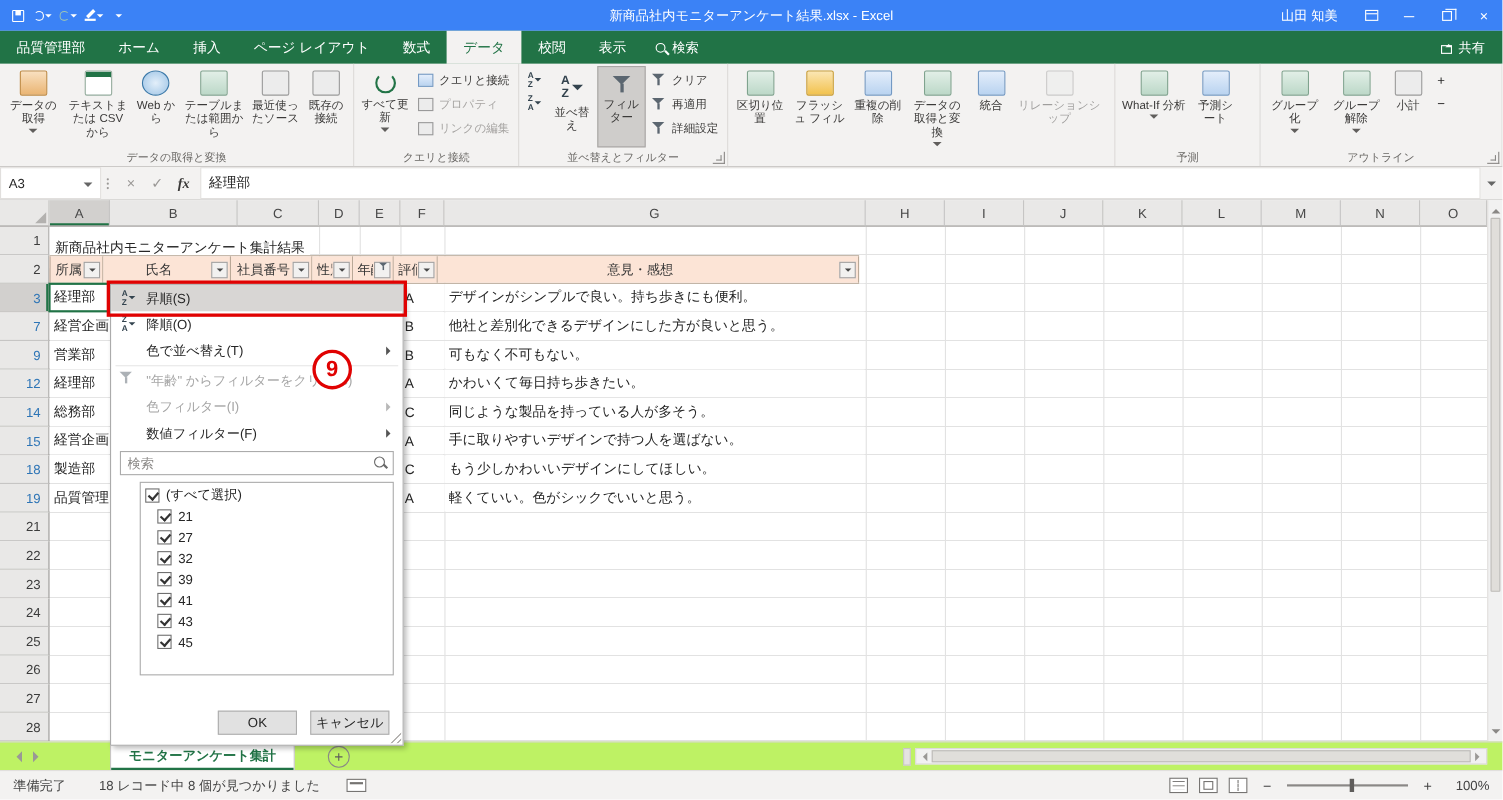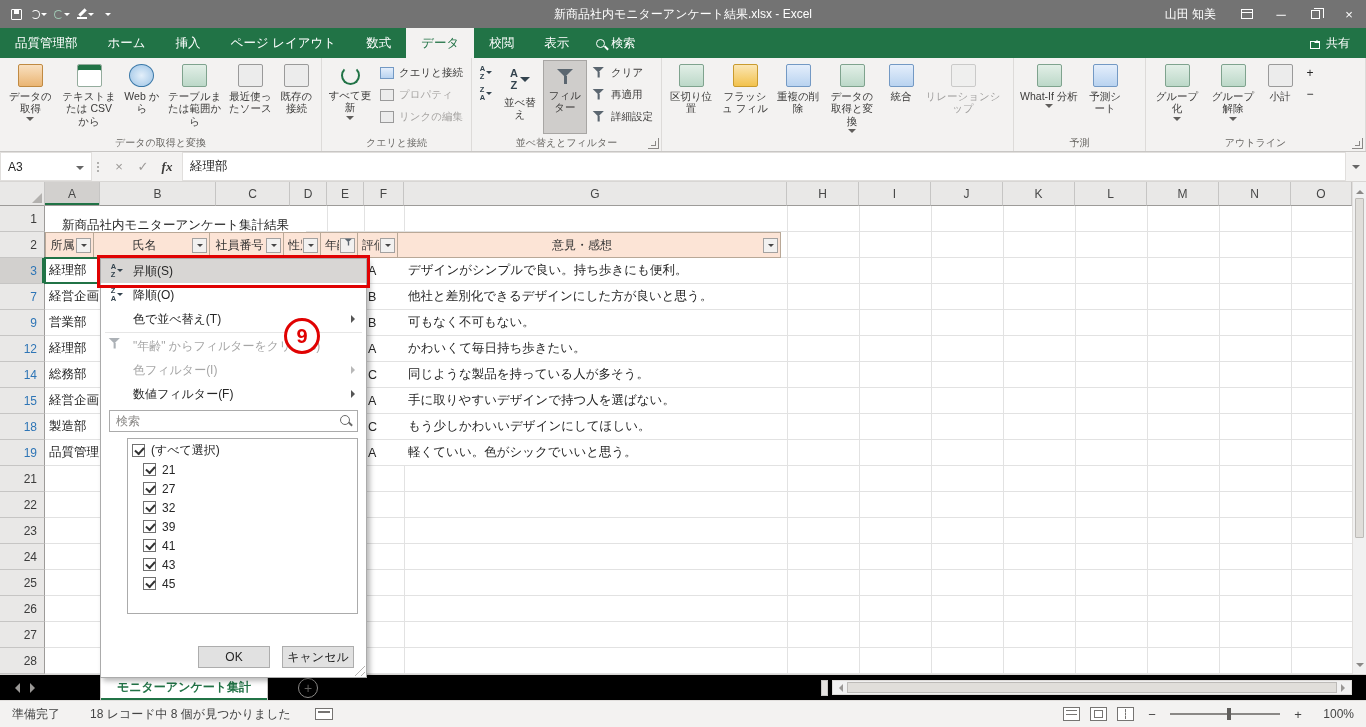--- a/index.html
+++ b/index.html
@@ -1,21 +1,21 @@
 <!DOCTYPE html>
 <html><head>
 <meta charset="utf-8">
 <style>
   *{margin:0;padding:0;box-sizing:border-box}
   html,body{width:1366px;height:727px;overflow:hidden}
   body{font-family:"Liberation Sans","DejaVu Sans",sans-serif;font-size:12px;color:#262626;background:#fff}
   #app{position:relative;width:1366px;height:727px;background:#fff}
 
   
-  .titlebar{position:absolute;top:0;left:0;right:0;height:28px;background:#737373;color:#fff;display:flex;align-items:center}
+  .titlebar{position:absolute;top:0;left:0;right:0;height:28px;background:#3b82f6;color:#fff;display:flex;align-items:center}
   .qat{display:flex;align-items:center;gap:3px;padding:0 6px}
   .qbtn{height:24px;min-width:20px;display:flex;align-items:center;justify-content:center;gap:1px;color:#fff;font-size:12px}
   .saveic{width:11px;height:11px;border:1.5px solid #fff;border-radius:1px;position:relative}
   .saveic::after{content:"";position:absolute;left:2px;top:0;width:5px;height:4px;background:#fff}
   .undoic{width:9px;height:9px;border:1.5px solid #fff;border-radius:50%;border-left-color:transparent;position:relative}
   .redoic{width:9px;height:9px;border:1.5px solid #9fc6b2;border-radius:50%;border-right-color:transparent}
   .penic{width:10px;height:10px;border-bottom:2px solid #fff;position:relative}
   .penic::after{content:"";position:absolute;right:0;bottom:3px;width:9px;height:3px;background:#fff;transform:rotate(-45deg)}
   .tinycaret{width:0;height:0;border:3px solid transparent;border-top-color:#fff;margin-top:3px}
   .tb-title{position:absolute;left:50%;transform:translateX(-50%);white-space:nowrap;font-size:12px}
@@ -91,21 +91,21 @@
   .selall{position:relative;background:#e9e8e7}
   .selall::after{content:"";position:absolute;right:2px;bottom:2px;width:0;height:0;border-left:10px solid transparent;border-bottom:10px solid #b3b1af}
 
   
   .gridbody{position:absolute;top:206px;left:0;width:1352px;height:468px;background:repeating-linear-gradient(to bottom,#fff 0,#fff 25px,#e2e2e2 25px,#e2e2e2 26px);z-index:1}
   .vl{position:absolute;top:0;bottom:0;width:1px;background:#e2e2e2}
   .gut{position:absolute;left:0;top:0;width:45px;height:100%;z-index:2}
   .gn{height:26px;background:#e9e8e7;border-right:1px solid #9d9b99;border-bottom:1px solid #c6c5c4;display:flex;align-items:center;justify-content:flex-end;padding-right:7px;font-size:12px;color:#3c3c3c}
   .gn.flt{color:#2e75b6}
   .gn.sel{background:#d2d0ce;box-shadow:inset -2px 0 0 #217346}
-  .row1title{position:absolute;left:45px;top:0;height:38px;display:flex;align-items:center;background:#fff;padding:0 17px;font-size:12.5px;white-space:nowrap;z-index:2}
+  .row1title{position:absolute;left:45px;top:0;height:38px;display:flex;align-items:center;background:#fff;padding:0 5px;font-size:12.5px;white-space:nowrap;z-index:2}
   .hdr2{position:absolute;left:45px;top:26px;height:26px;display:flex;z-index:3;border-top:1px solid #b9a897;border-bottom:1px solid #b9a897}
   .h2c{background:#fce4d6;border-right:1px solid #b9a897;display:flex;align-items:center;padding:0 2px 0 4px;font-size:12px;color:#333;overflow:hidden;white-space:nowrap;position:relative}
   .h2c:first-child{border-left:1px solid #b9a897}
   .h2lbl{flex:1;text-align:center;overflow:hidden}
   .h2lbl.left{text-align:left}
   .fdrop{width:15px;height:15px;background:#f2f1f0;border:1px solid #a3a1a0;display:flex;align-items:center;justify-content:center;flex:none;margin-left:1px}
   .fdrop i{width:0;height:0;border:3.5px solid transparent;border-top-color:#474747;margin-top:4px}
   .fdrop .funnel{transform:scale(.45);transform-origin:45% 20%}
   .dc{position:absolute;height:25px;display:flex;align-items:center;background:#fff;padding:0 4px;font-size:12.5px;white-space:nowrap;overflow:hidden;z-index:2}
   .selbox{position:absolute;left:44px;top:51px;width:57px;height:27px;border:2px solid #217346;z-index:4;pointer-events:none}
@@ -142,21 +142,21 @@
   .cb.on::after{content:"";position:absolute;left:2px;top:2px;width:7px;height:4px;border-left:2px solid #333;border-bottom:2px solid #333;transform:rotate(-48deg)}
   .fbtnrow{display:flex;justify-content:flex-end;gap:12px;padding:9px 12px;flex:none;margin-top:auto}
   .dlgbtn{min-width:72px;height:22px;background:#e1e1e1;border:1px solid #adadad;font-size:12px;font-family:inherit;display:flex;align-items:center;justify-content:center;color:#262626}
   .fgrip{position:absolute;right:1px;bottom:1px;width:13px;height:13px;background:repeating-linear-gradient(135deg,transparent 0 3px,#b5b3b1 3px 4px);clip-path:polygon(100% 0,100% 100%,0 100%)}
 
   
   .redbox{position:absolute;left:97px;top:255px;width:273px;height:33px;border:3px solid #e00202;z-index:20;pointer-events:none}
   .stepnum{position:absolute;left:284px;top:318px;width:36px;height:36px;border:3px solid #e00202;border-radius:50%;background:#fff;color:#e00202;display:flex;align-items:center;justify-content:center;font-size:20px;font-weight:bold;z-index:21}
 
   
-  .sheetbar{position:absolute;left:0;top:674px;width:1366px;height:26px;background:#000000;border-top:1px solid #d8d6d4;display:flex;align-items:center;z-index:5}
+  .sheetbar{position:absolute;left:0;top:674px;width:1366px;height:26px;background:#bef264;border-top:1px solid #d8d6d4;display:flex;align-items:center;z-index:5}
   .snav{display:flex;gap:10px;padding:0 10px}
   .tri-left{width:0;height:0;border:5px solid transparent;border-right-color:#9a9896}
   .tri-right{width:0;height:0;border:5px solid transparent;border-left-color:#9a9896}
   .stab{height:100%;background:#fff;display:flex;align-items:center;padding:0 16px;color:#217346;font-weight:bold;font-size:12px;border-left:1px solid #c8c6c4;border-right:1px solid #c8c6c4;box-shadow:inset 0 -2px 0 #217346;margin-left:50px;white-space:nowrap}
   .addsheet{width:20px;height:20px;border-radius:50%;border:1px solid #8a8886;color:#5f5d5b;display:flex;align-items:center;justify-content:center;margin-left:30px;font-size:14px;line-height:1}
   .hsplit{width:7px;height:16px;background:#e5e3e1;border:1px solid #c8c6c4;margin-left:auto}
   .hscroll{width:520px;height:15px;background:#f1f1f1;border:1px solid #dcdad8;display:flex;align-items:center;margin:0 14px 0 4px}
   .hthumb{flex:1;height:11px;margin:0 2px;background:#e0deda;border:1px solid #bdbbb8}
 
   

